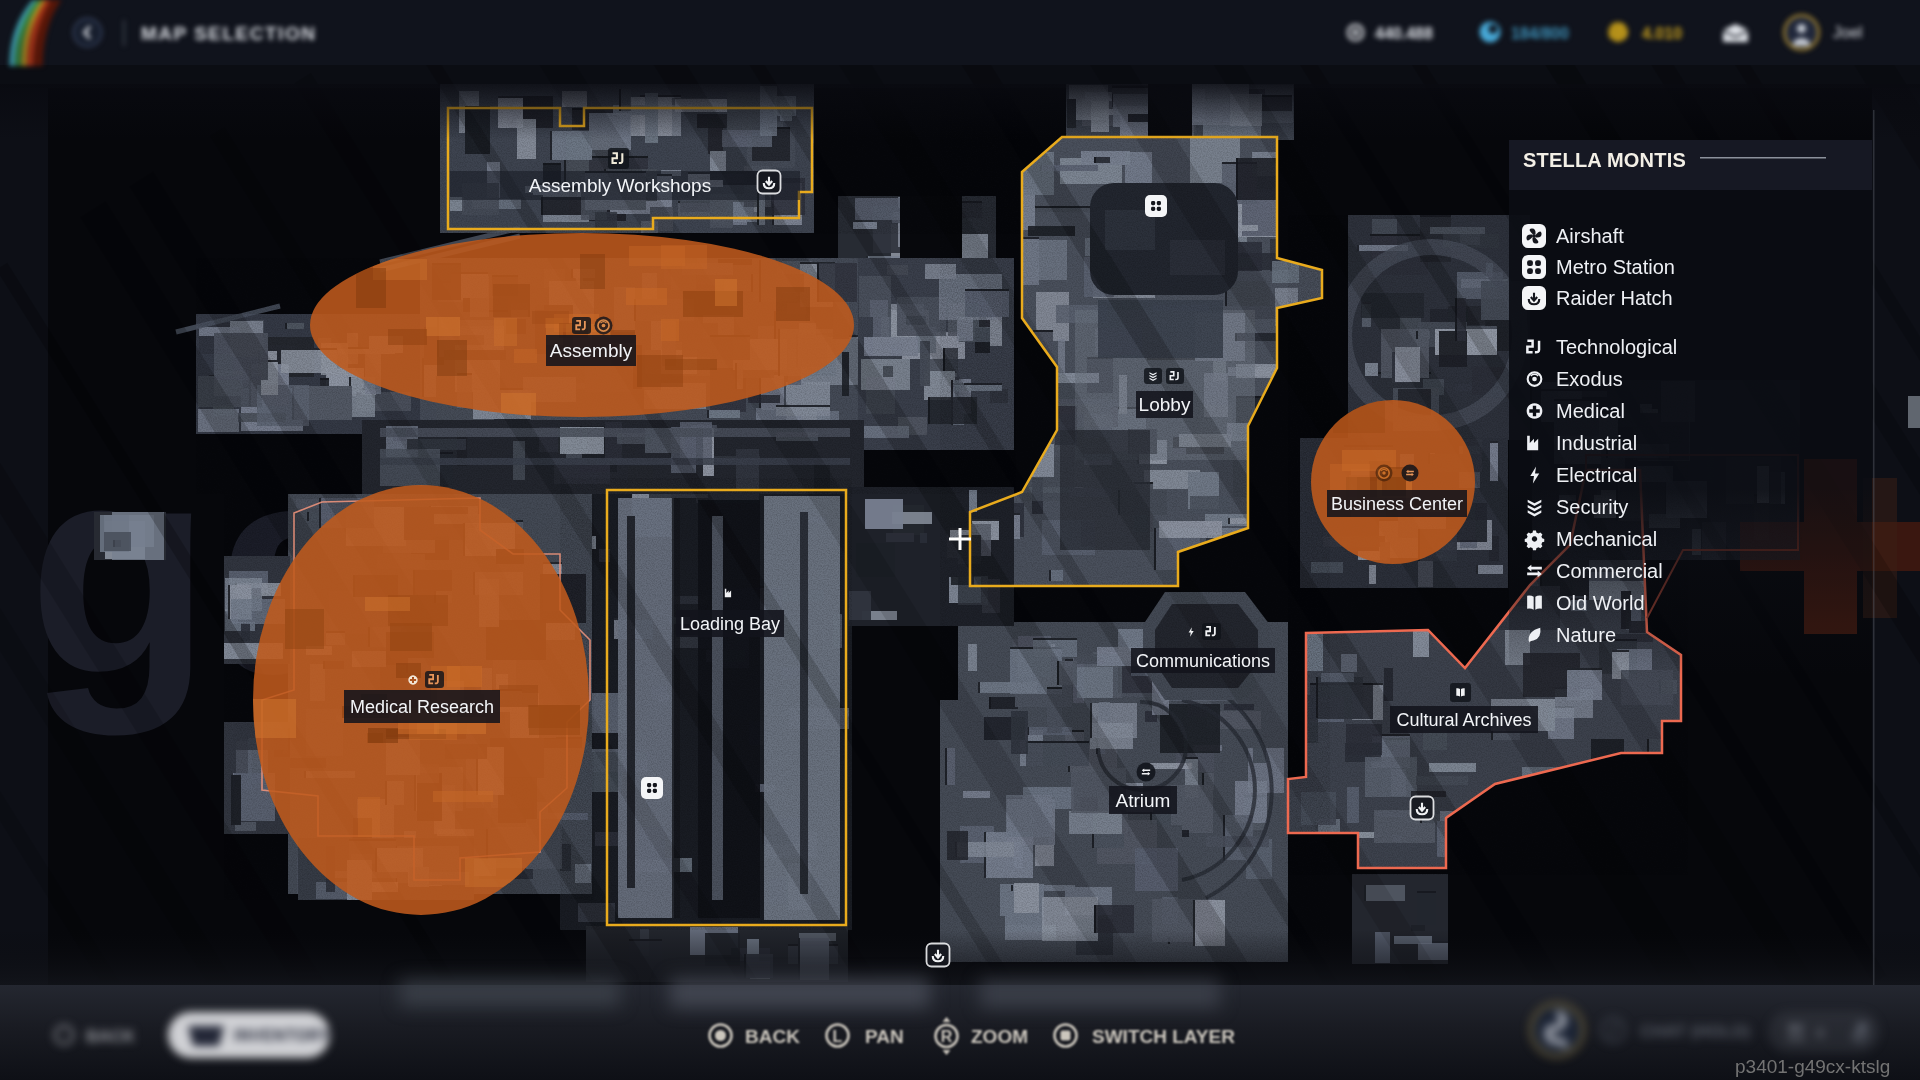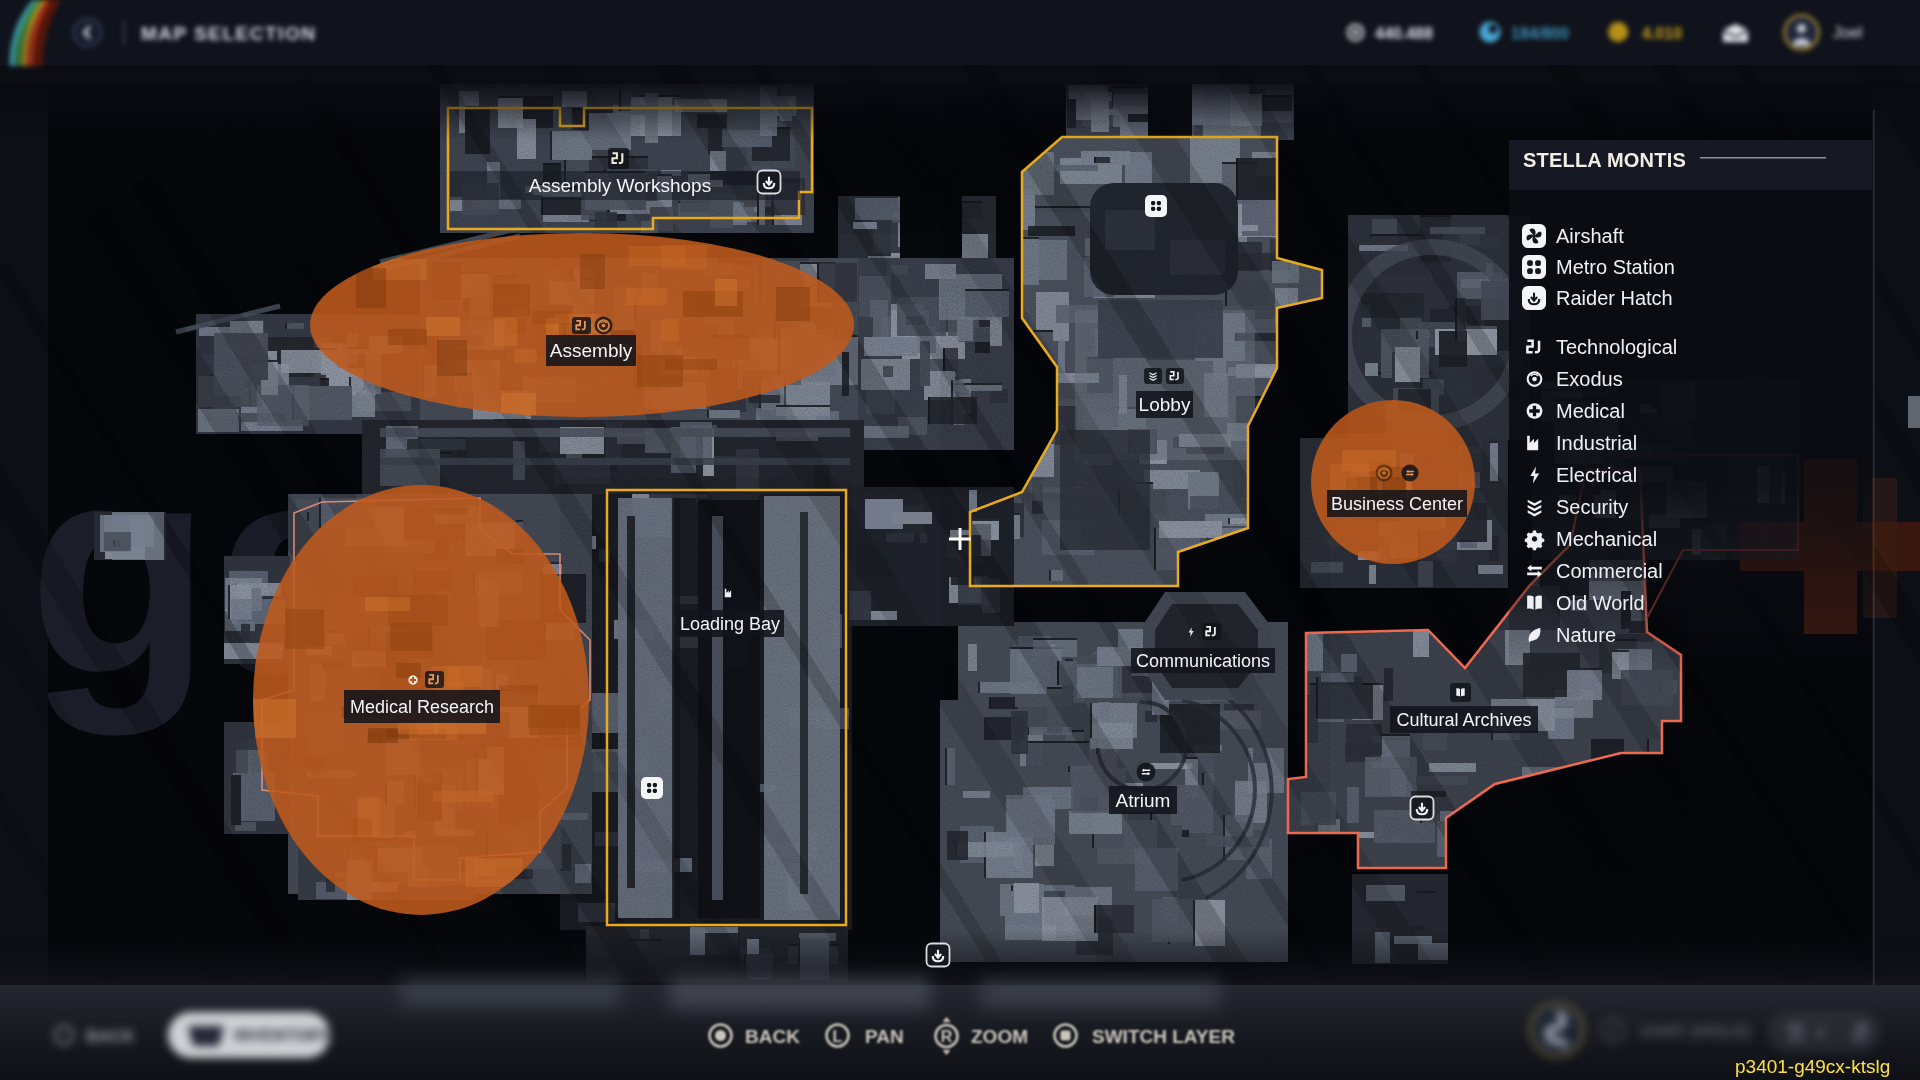--- a/index.html
+++ b/index.html
@@ -1746,14 +1746,14 @@
     <path d="M2 18 Q8 10 14 18 Z M10 18 Q16 10 22 18 Z" fill="#62666f"></path>
     <text x="32" y="16" font-family="Liberation Sans, sans-serif" font-size="15" font-weight="bold" fill="#62666f">0</text>
   </svg>
   <svg class="abs" style="left:348px;top:24px" width="26" height="26" viewBox="0 0 26 26">
     <rect x="9" y="3" width="8" height="13" rx="4" fill="#585d68"></rect>
     <path d="M5 12 q0 9 8 9 q8 0 8 -9 M13 21 v4" stroke="#585d68" stroke-width="2" fill="none"></path>
     <path d="M21 4 L5 22" stroke="#585d68" stroke-width="2.4"></path>
   </svg>
 </div>
 
-<div class="abs" style="left:1735px;top:1056px;font-size:19px;color:#fde047;">p3401-g49cx-ktslg</div>
+<div class="abs" style="left:1735px;top:1056px;font-size:19px;color:#737373;">p3401-g49cx-ktslg</div>
 </div>
 
 </body></html>

